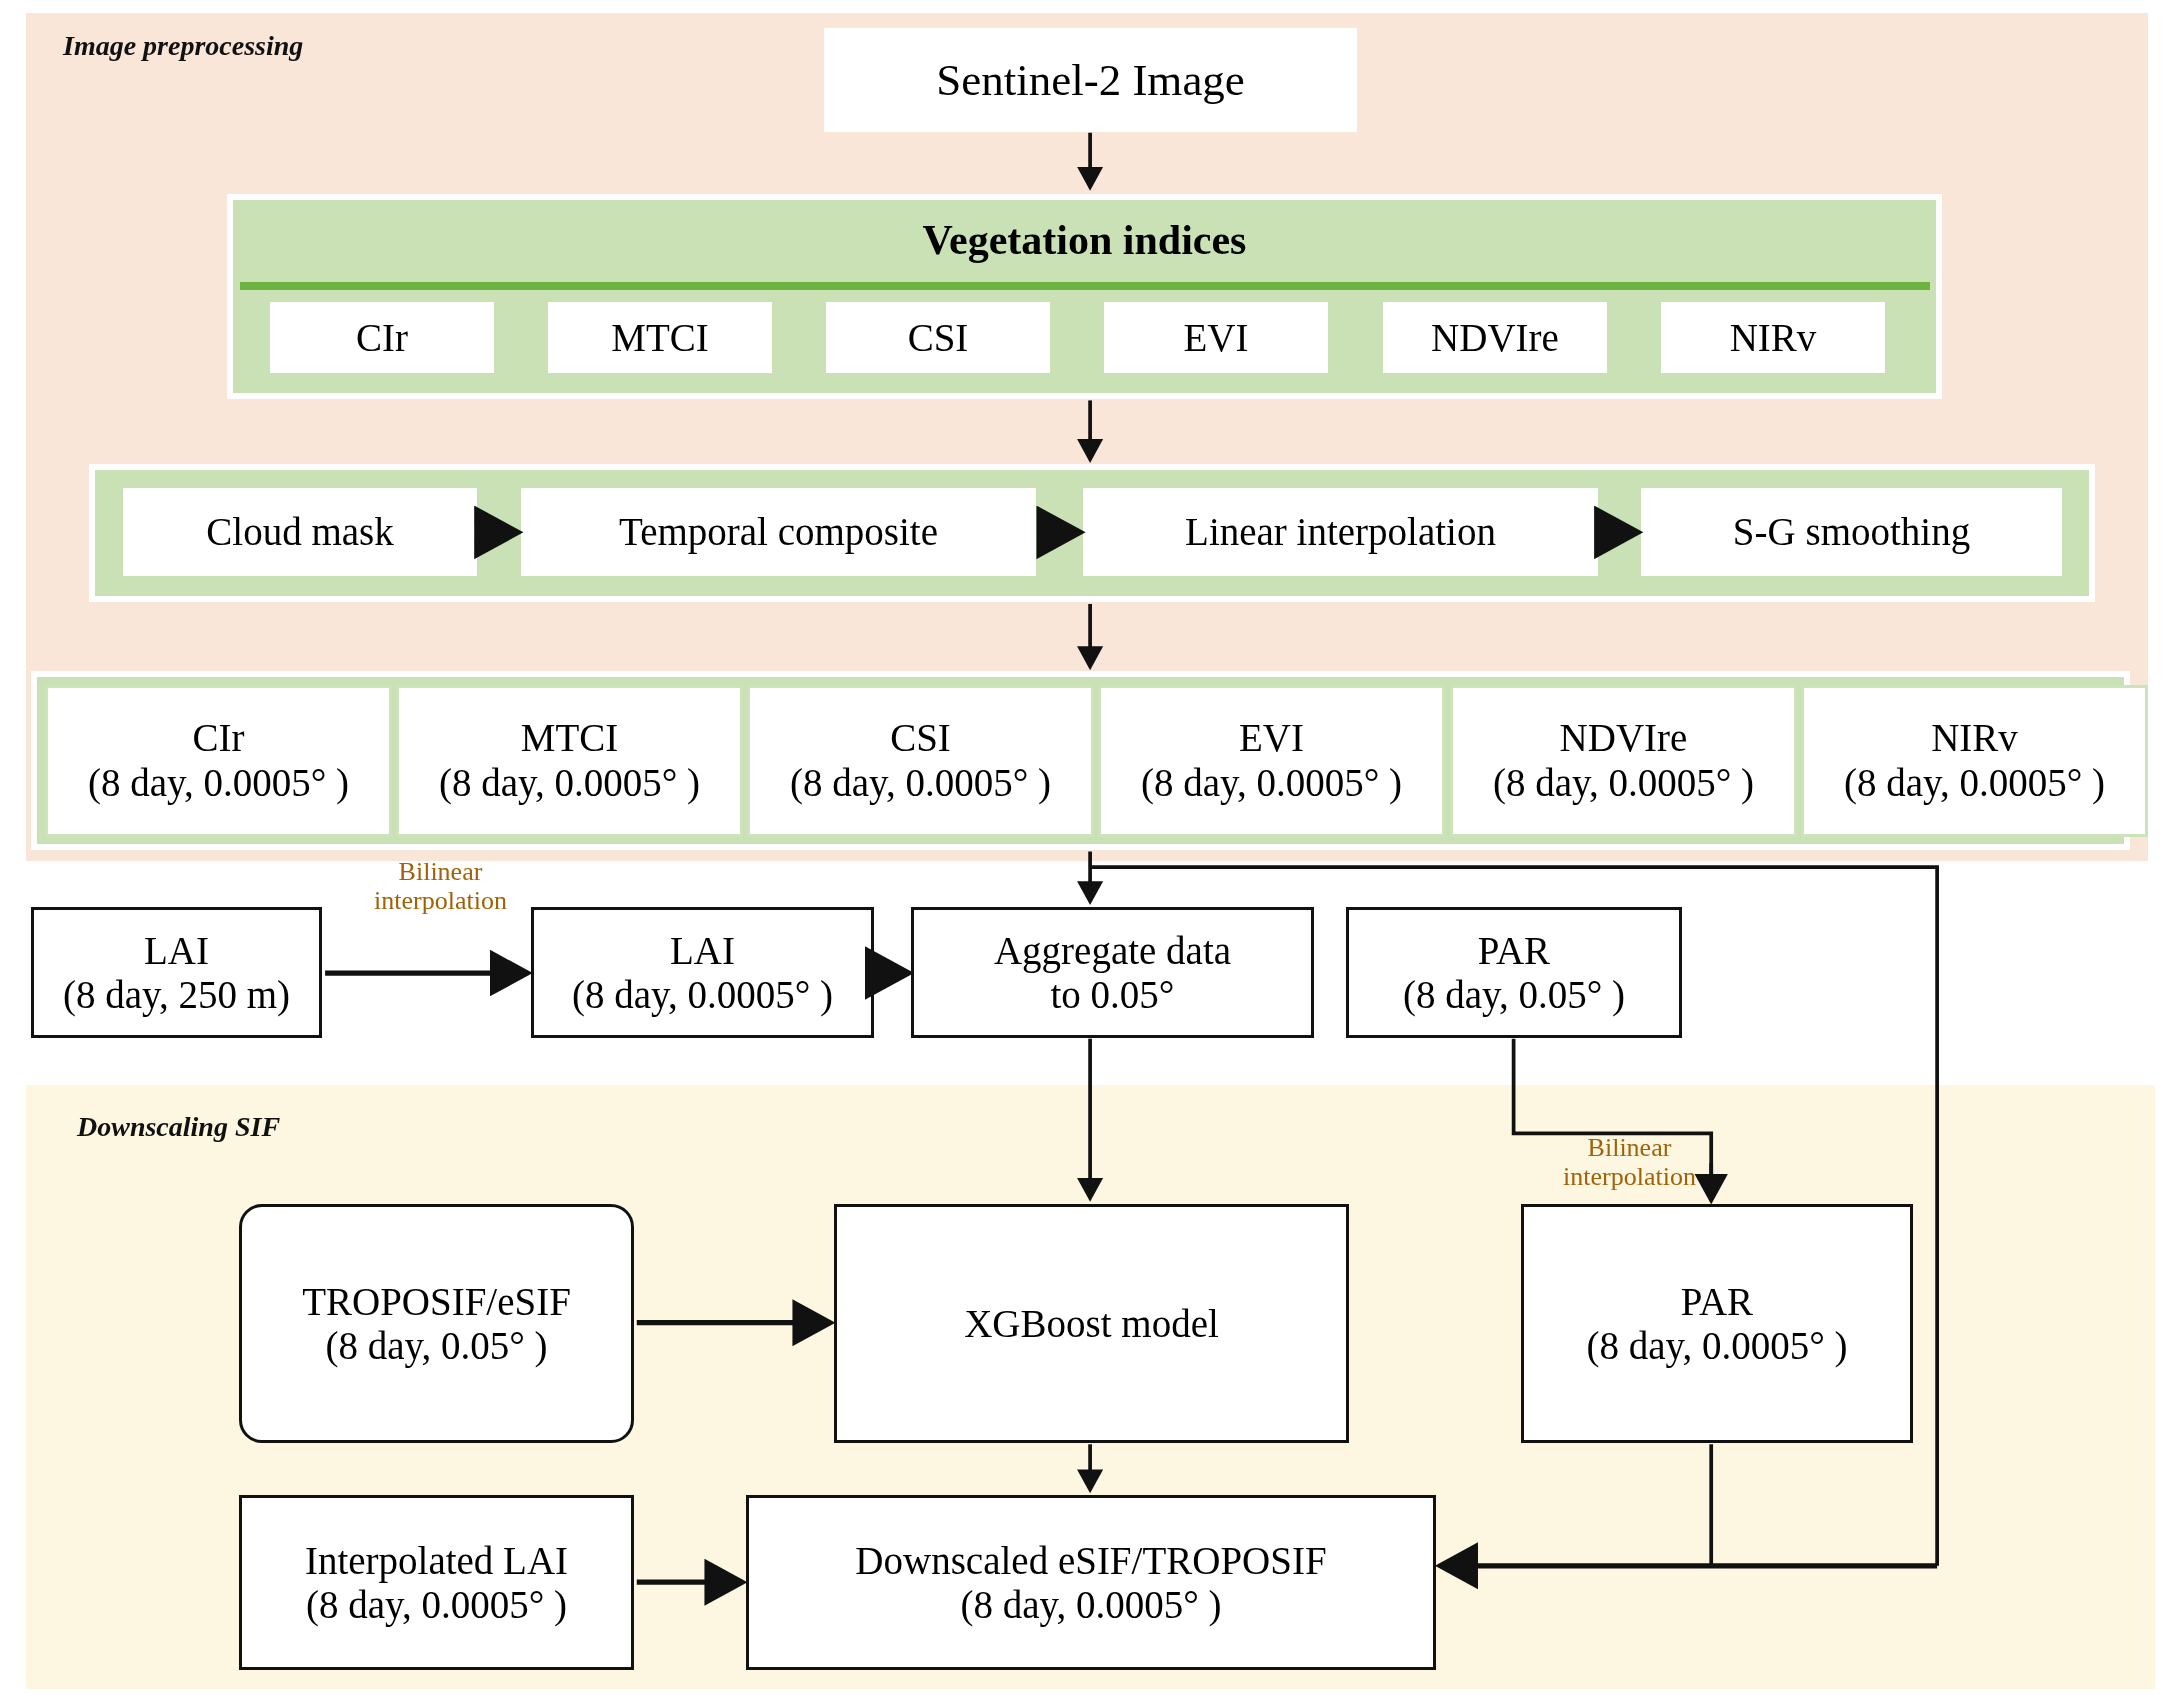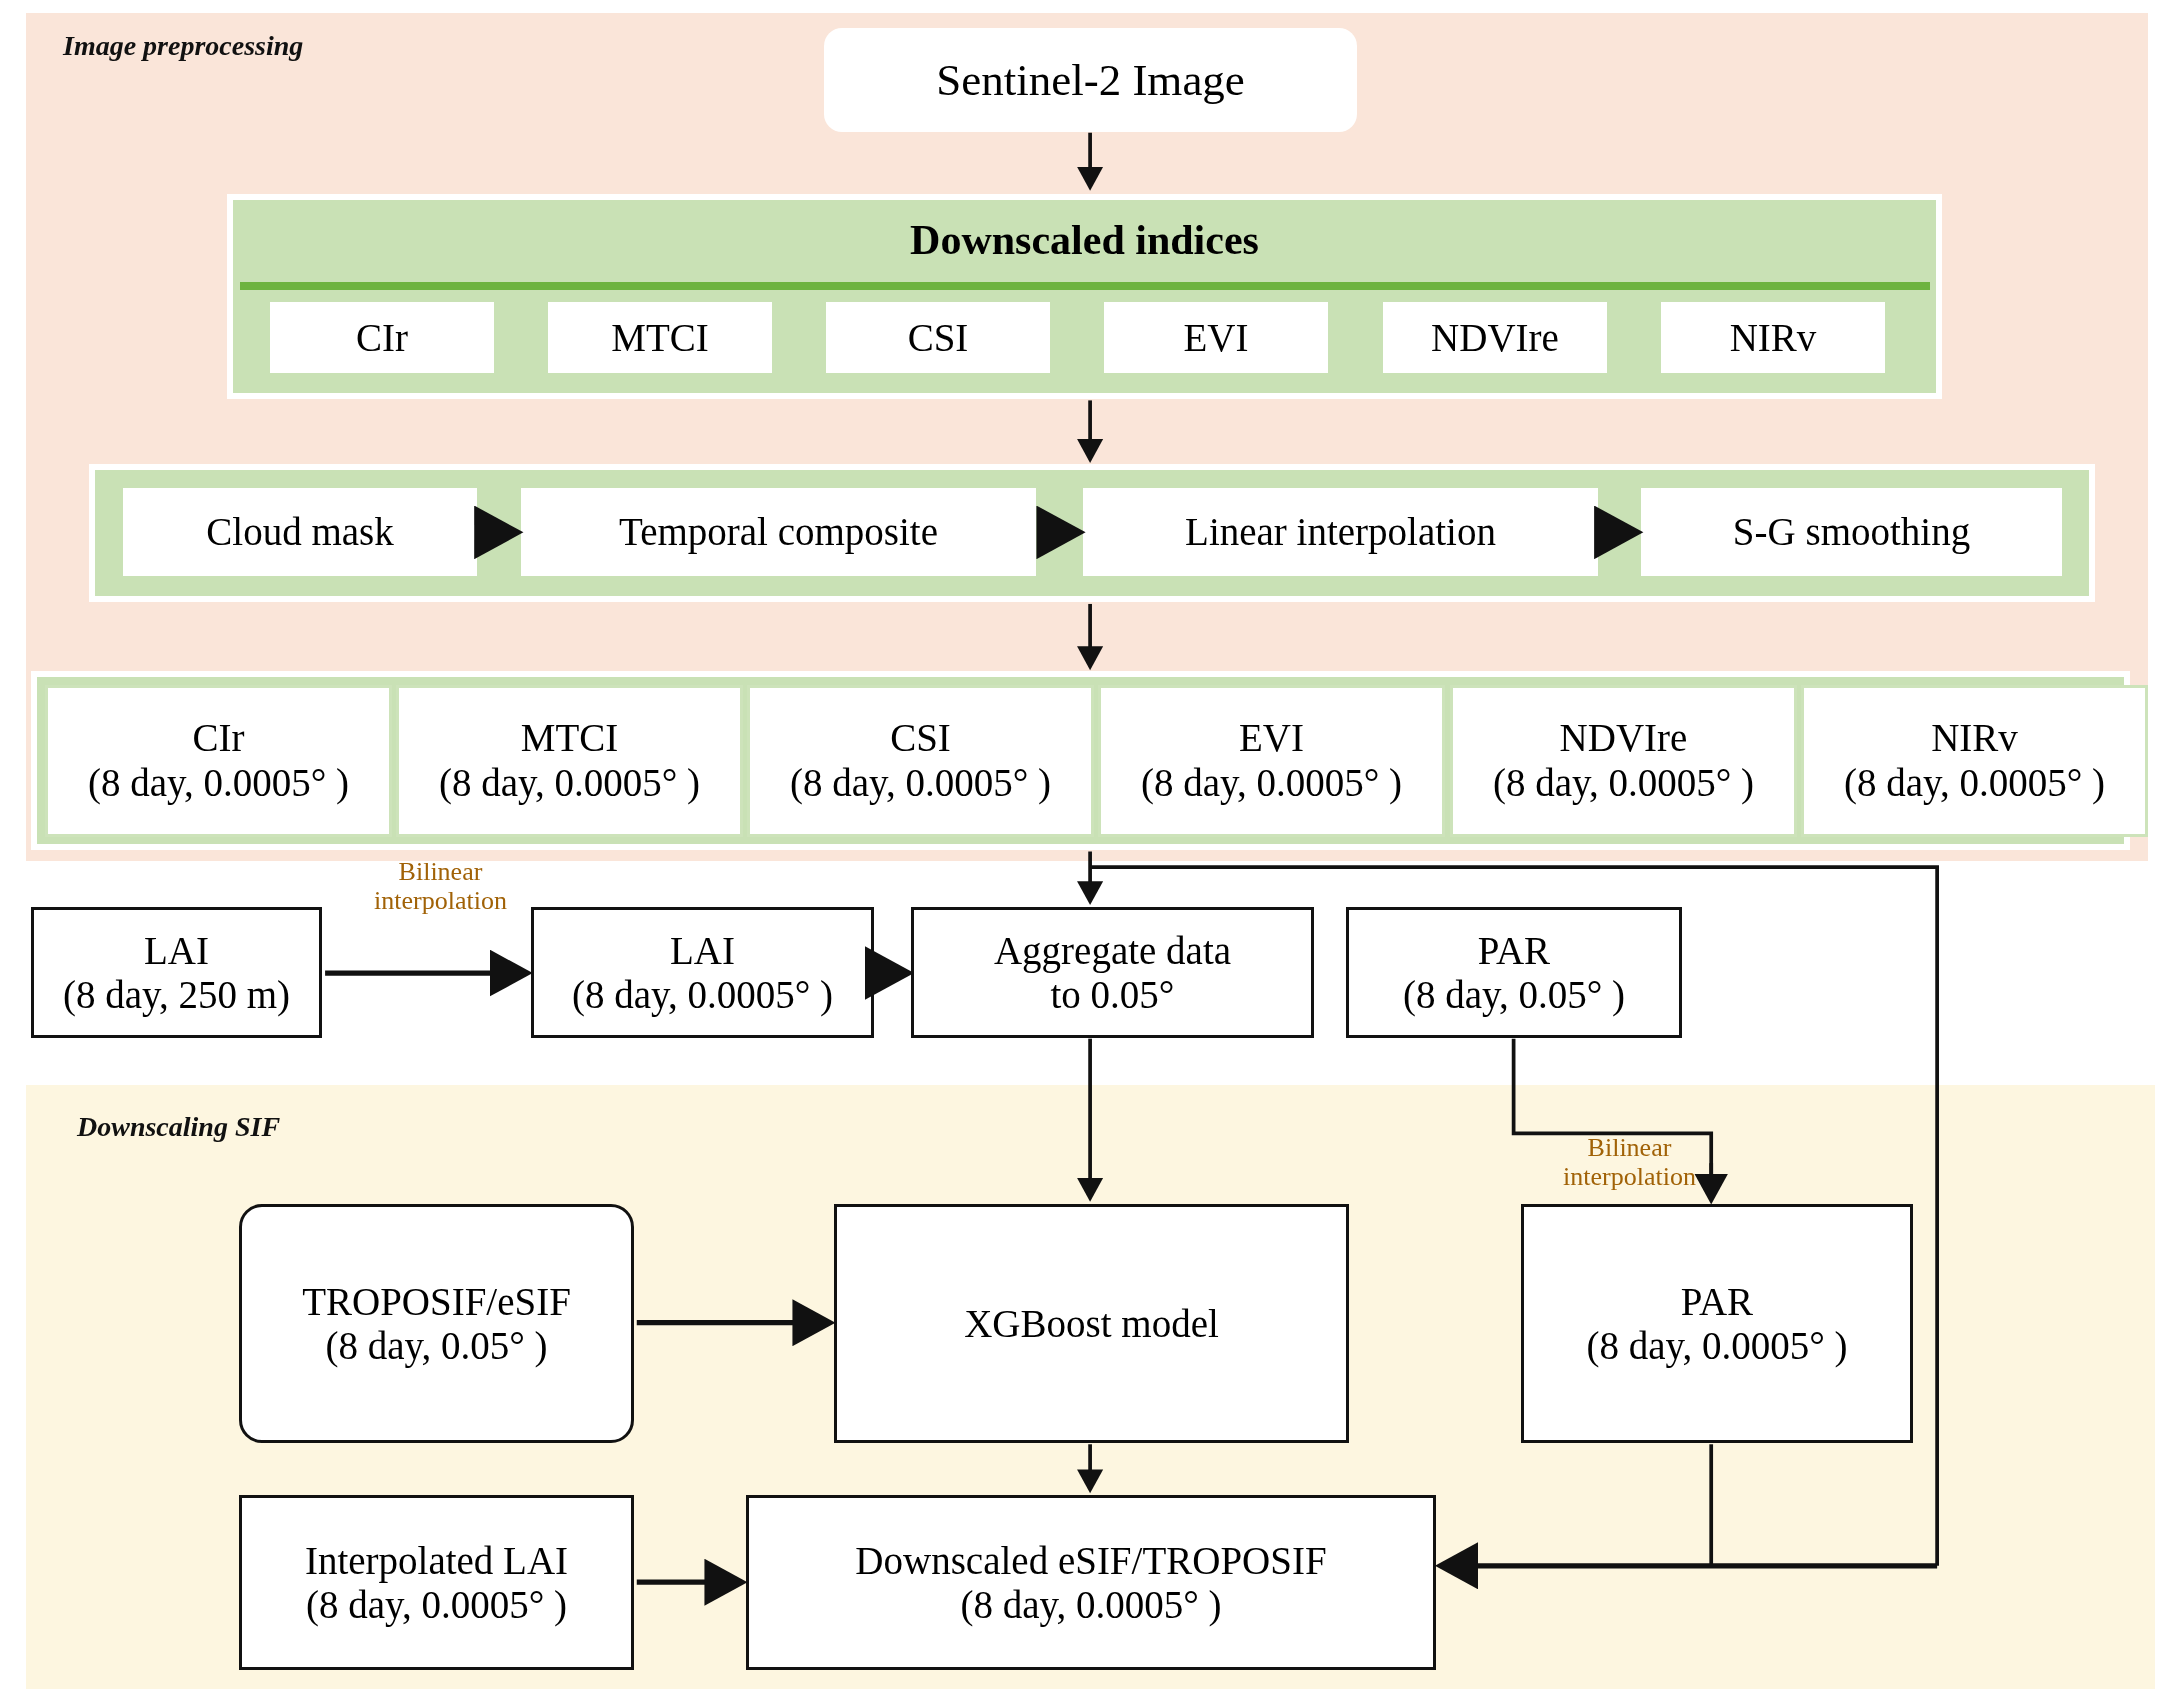--- a/index.html
+++ b/index.html
@@ -45,27 +45,27 @@
 <body>
 
 <div id="stage">
 
   <div class="panel panel-pink" style="left:26px;top:13.4px;width:2122px;height:848px;"></div>
   <div class="panel panel-cream" style="left:26px;top:1085px;width:2129px;height:604px;"></div>
 
   <div class="section-label" style="left:63px;top:30px;">Image preprocessing</div>
   <div class="section-label" style="left:77px;top:1111px;">Downscaling SIF</div>
 
-  <div class="wbox" style="left:824px;top:28px;width:533px;height:104px;font-size:45px;border-radius:18px;">
+  <div class="wbox" style="left:824px;top:28px;width:533px;height:104px;font-size:45px;">
     <span>Sentinel-2 Image</span>
   </div>
 
   <div class="greenband" style="left:227px;top:194px;width:1715px;height:205px;"></div>
   <div class="greenrule" style="left:240px;top:282px;width:1690px;height:8.2px;"></div>
-  <div class="vi-title" style="left:227px;top:216px;width:1715px;">Downscaled indices</div>
+  <div class="vi-title" style="left:227px;top:216px;width:1715px;">Vegetation indices</div>
 
   <div class="wbox" style="left:270px;top:302px;width:224px;height:71px;">
     <span>CIr</span>
   </div>
   <div class="wbox" style="left:548px;top:302px;width:224px;height:71px;">
     <span>MTCI</span>
   </div>
   <div class="wbox" style="left:826px;top:302px;width:224px;height:71px;">
     <span>CSI</span>
   </div>

